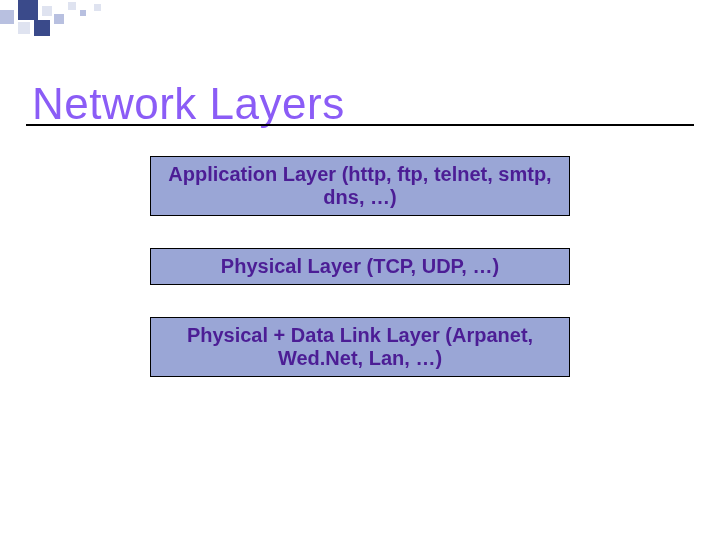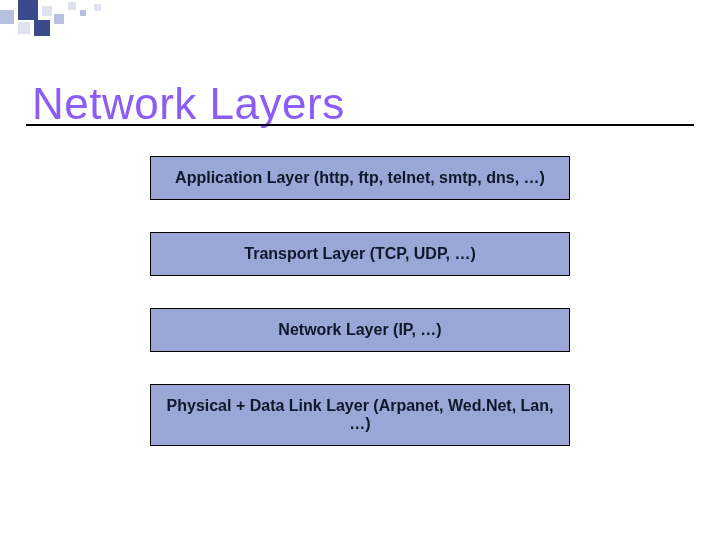--- a/index.html
+++ b/index.html
@@ -45,24 +45,24 @@
       display: flex;
       flex-direction: column;
       align-items: center;
       gap: 32px;
     }
     .layer-box {
       width: 420px;
       background: #9aa6d6;
       border: 1.5px solid #000;
       text-align: center;
-      padding: 12px 8px;
-      font-size: 16px;
+      padding: 6px 8px;
+      font-size: 20px;
       font-weight: 700;
-      color: #0f172a;
+      color: #4c1d95;
     }
   </style>
 </head>
 <body>
 
 <div class="corner-deco">
   <div class="sq" style="left:0;top:10px;width:14px;height:14px;background:#b8c0e0"></div>
   <div class="sq" style="left:18px;top:0;width:20px;height:20px;background:#3a4a8a"></div>
   <div class="sq" style="left:42px;top:6px;width:10px;height:10px;background:#dfe3f0"></div>
   <div class="sq" style="left:18px;top:22px;width:12px;height:12px;background:#dfe3f0"></div>
@@ -74,21 +74,18 @@
 </div>
 
 <h1 class="slide-title">Network Layers</h1>
 <div class="title-rule"></div>
 
 <div class="layers">
   <div class="layer-box">
     <span>Application Layer (http, ftp, telnet, smtp, dns, …)</span>
   </div>
   <div class="layer-box">
-    <span>Transport Layer (TCP, UDP, …)</span>
-  </div>
-  <div class="layer-box">
-    <span>Network Layer (IP, …)</span>
+    <span>Physical Layer (TCP, UDP, …)</span>
   </div>
   <div class="layer-box">
     <span>Physical + Data Link Layer (Arpanet, Wed.Net, Lan, …)</span>
   </div>
 </div>
 
 </body></html>

